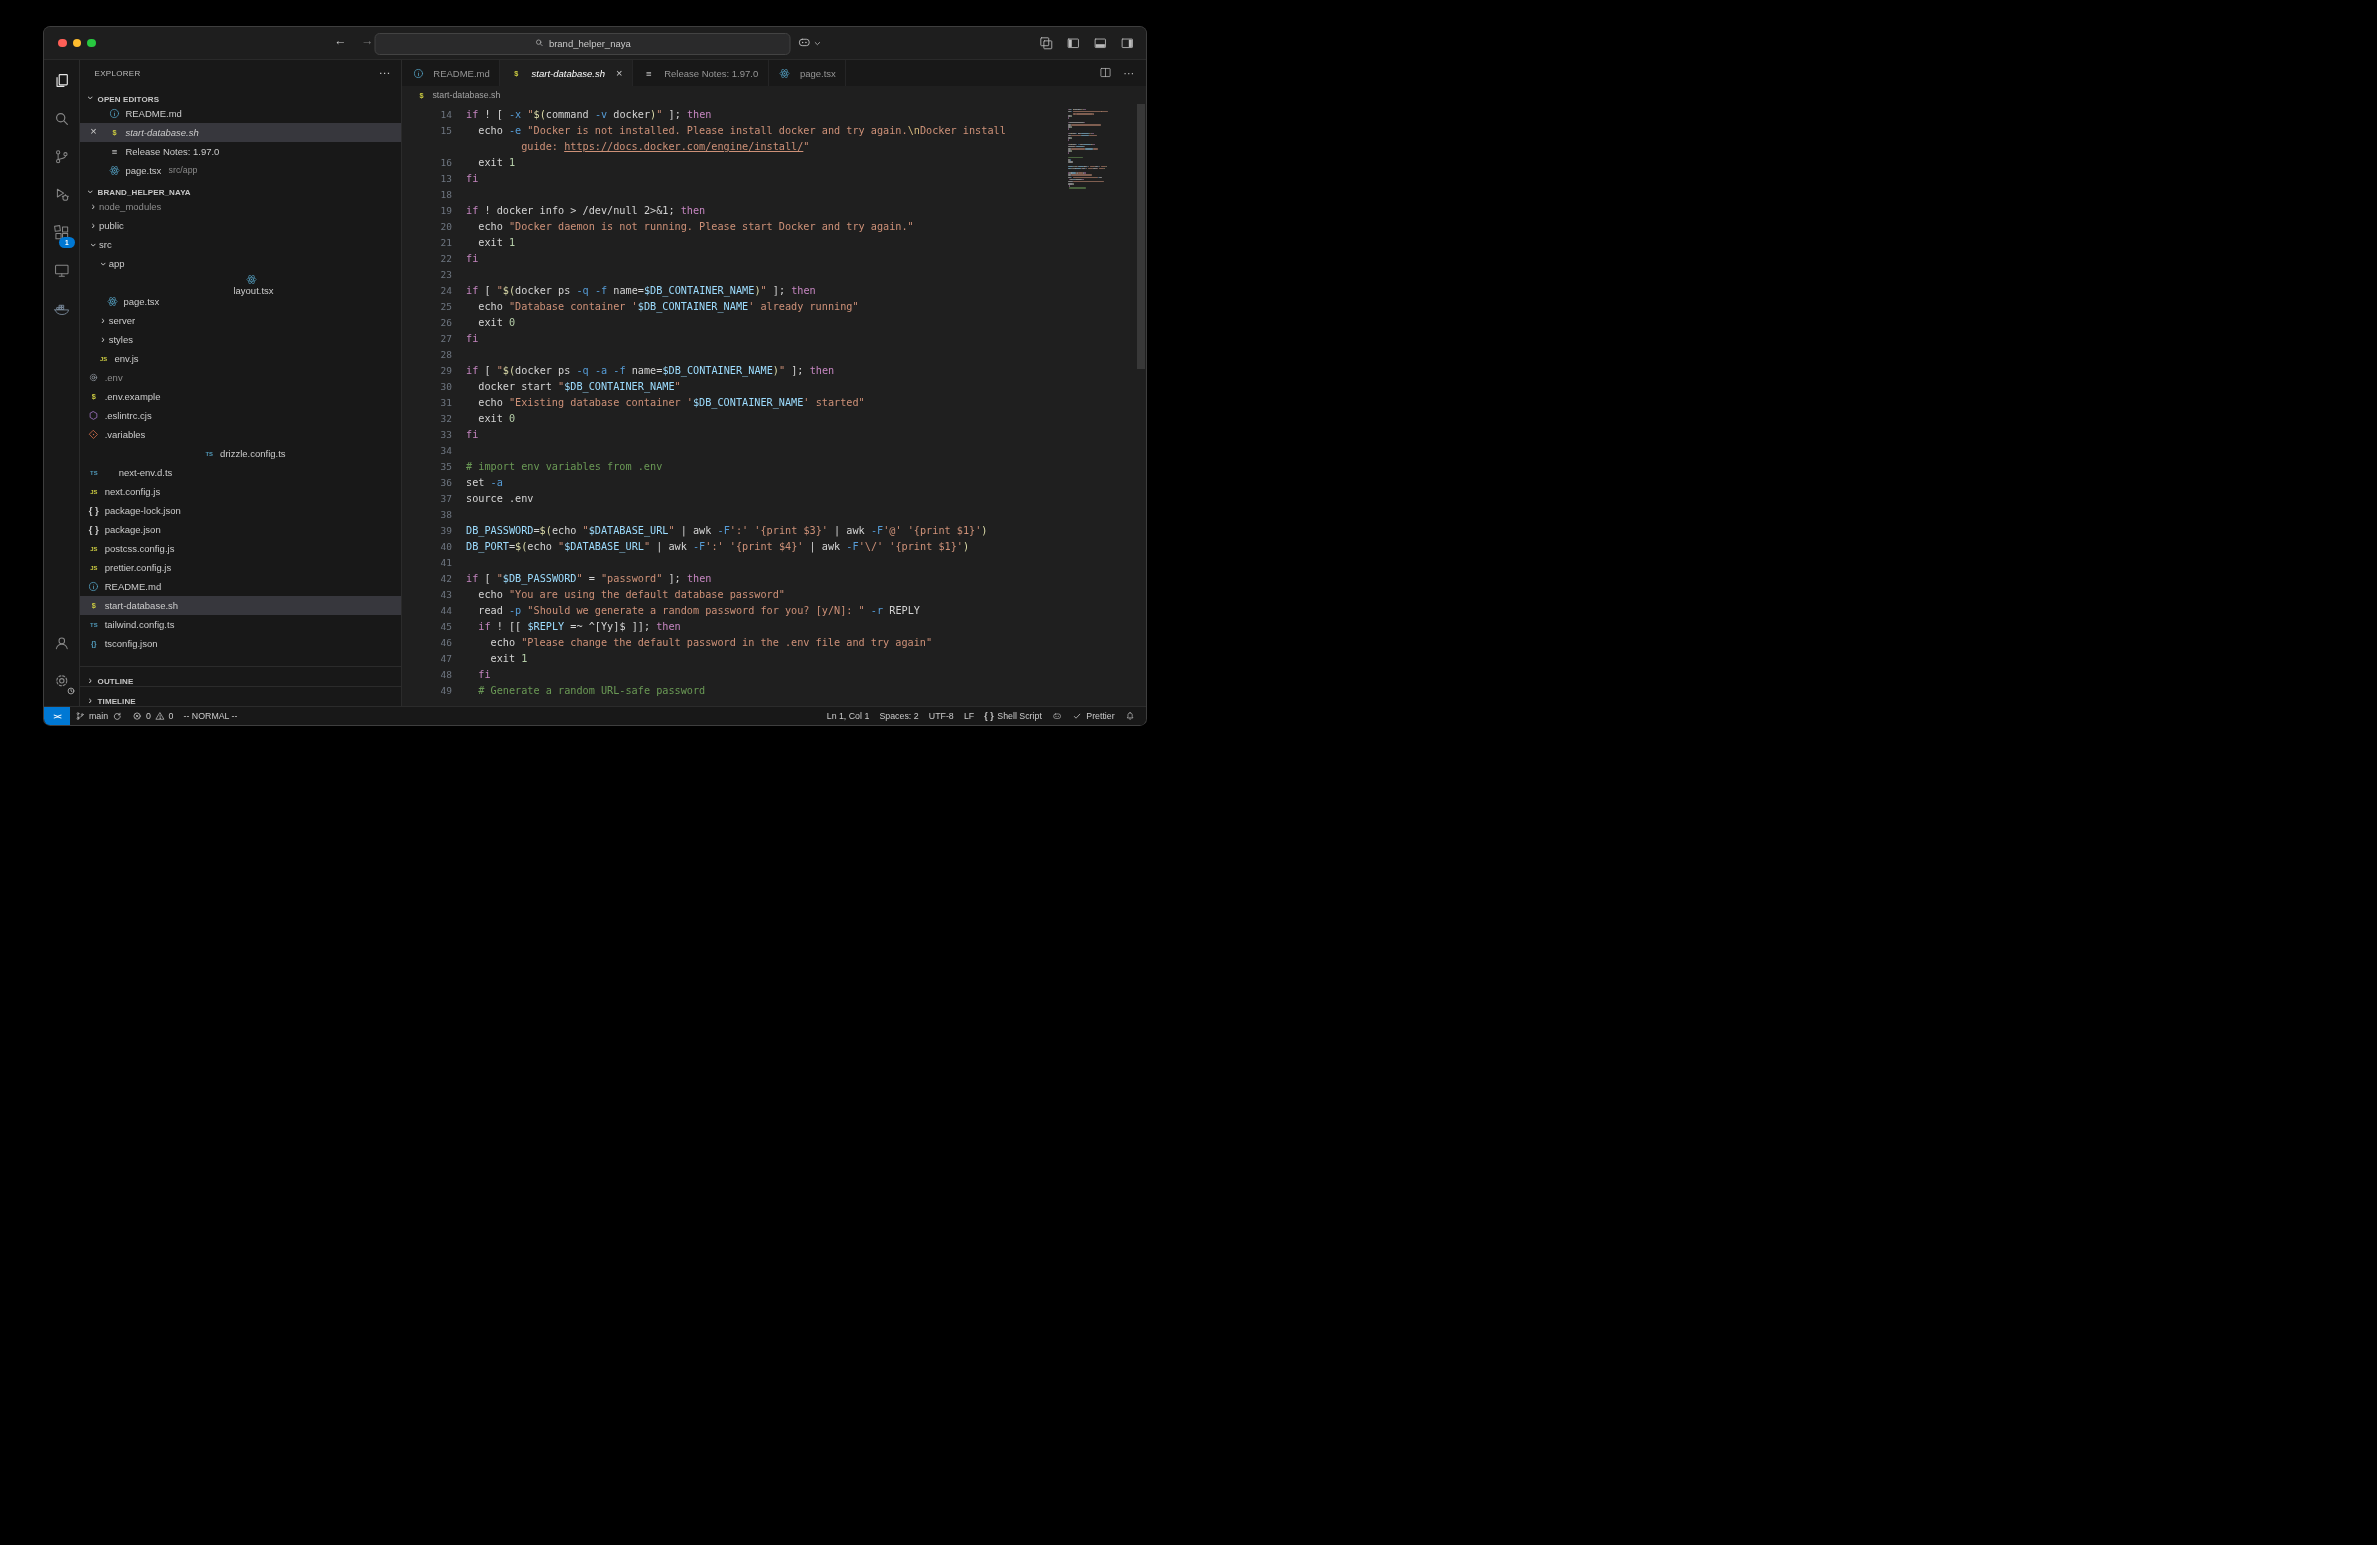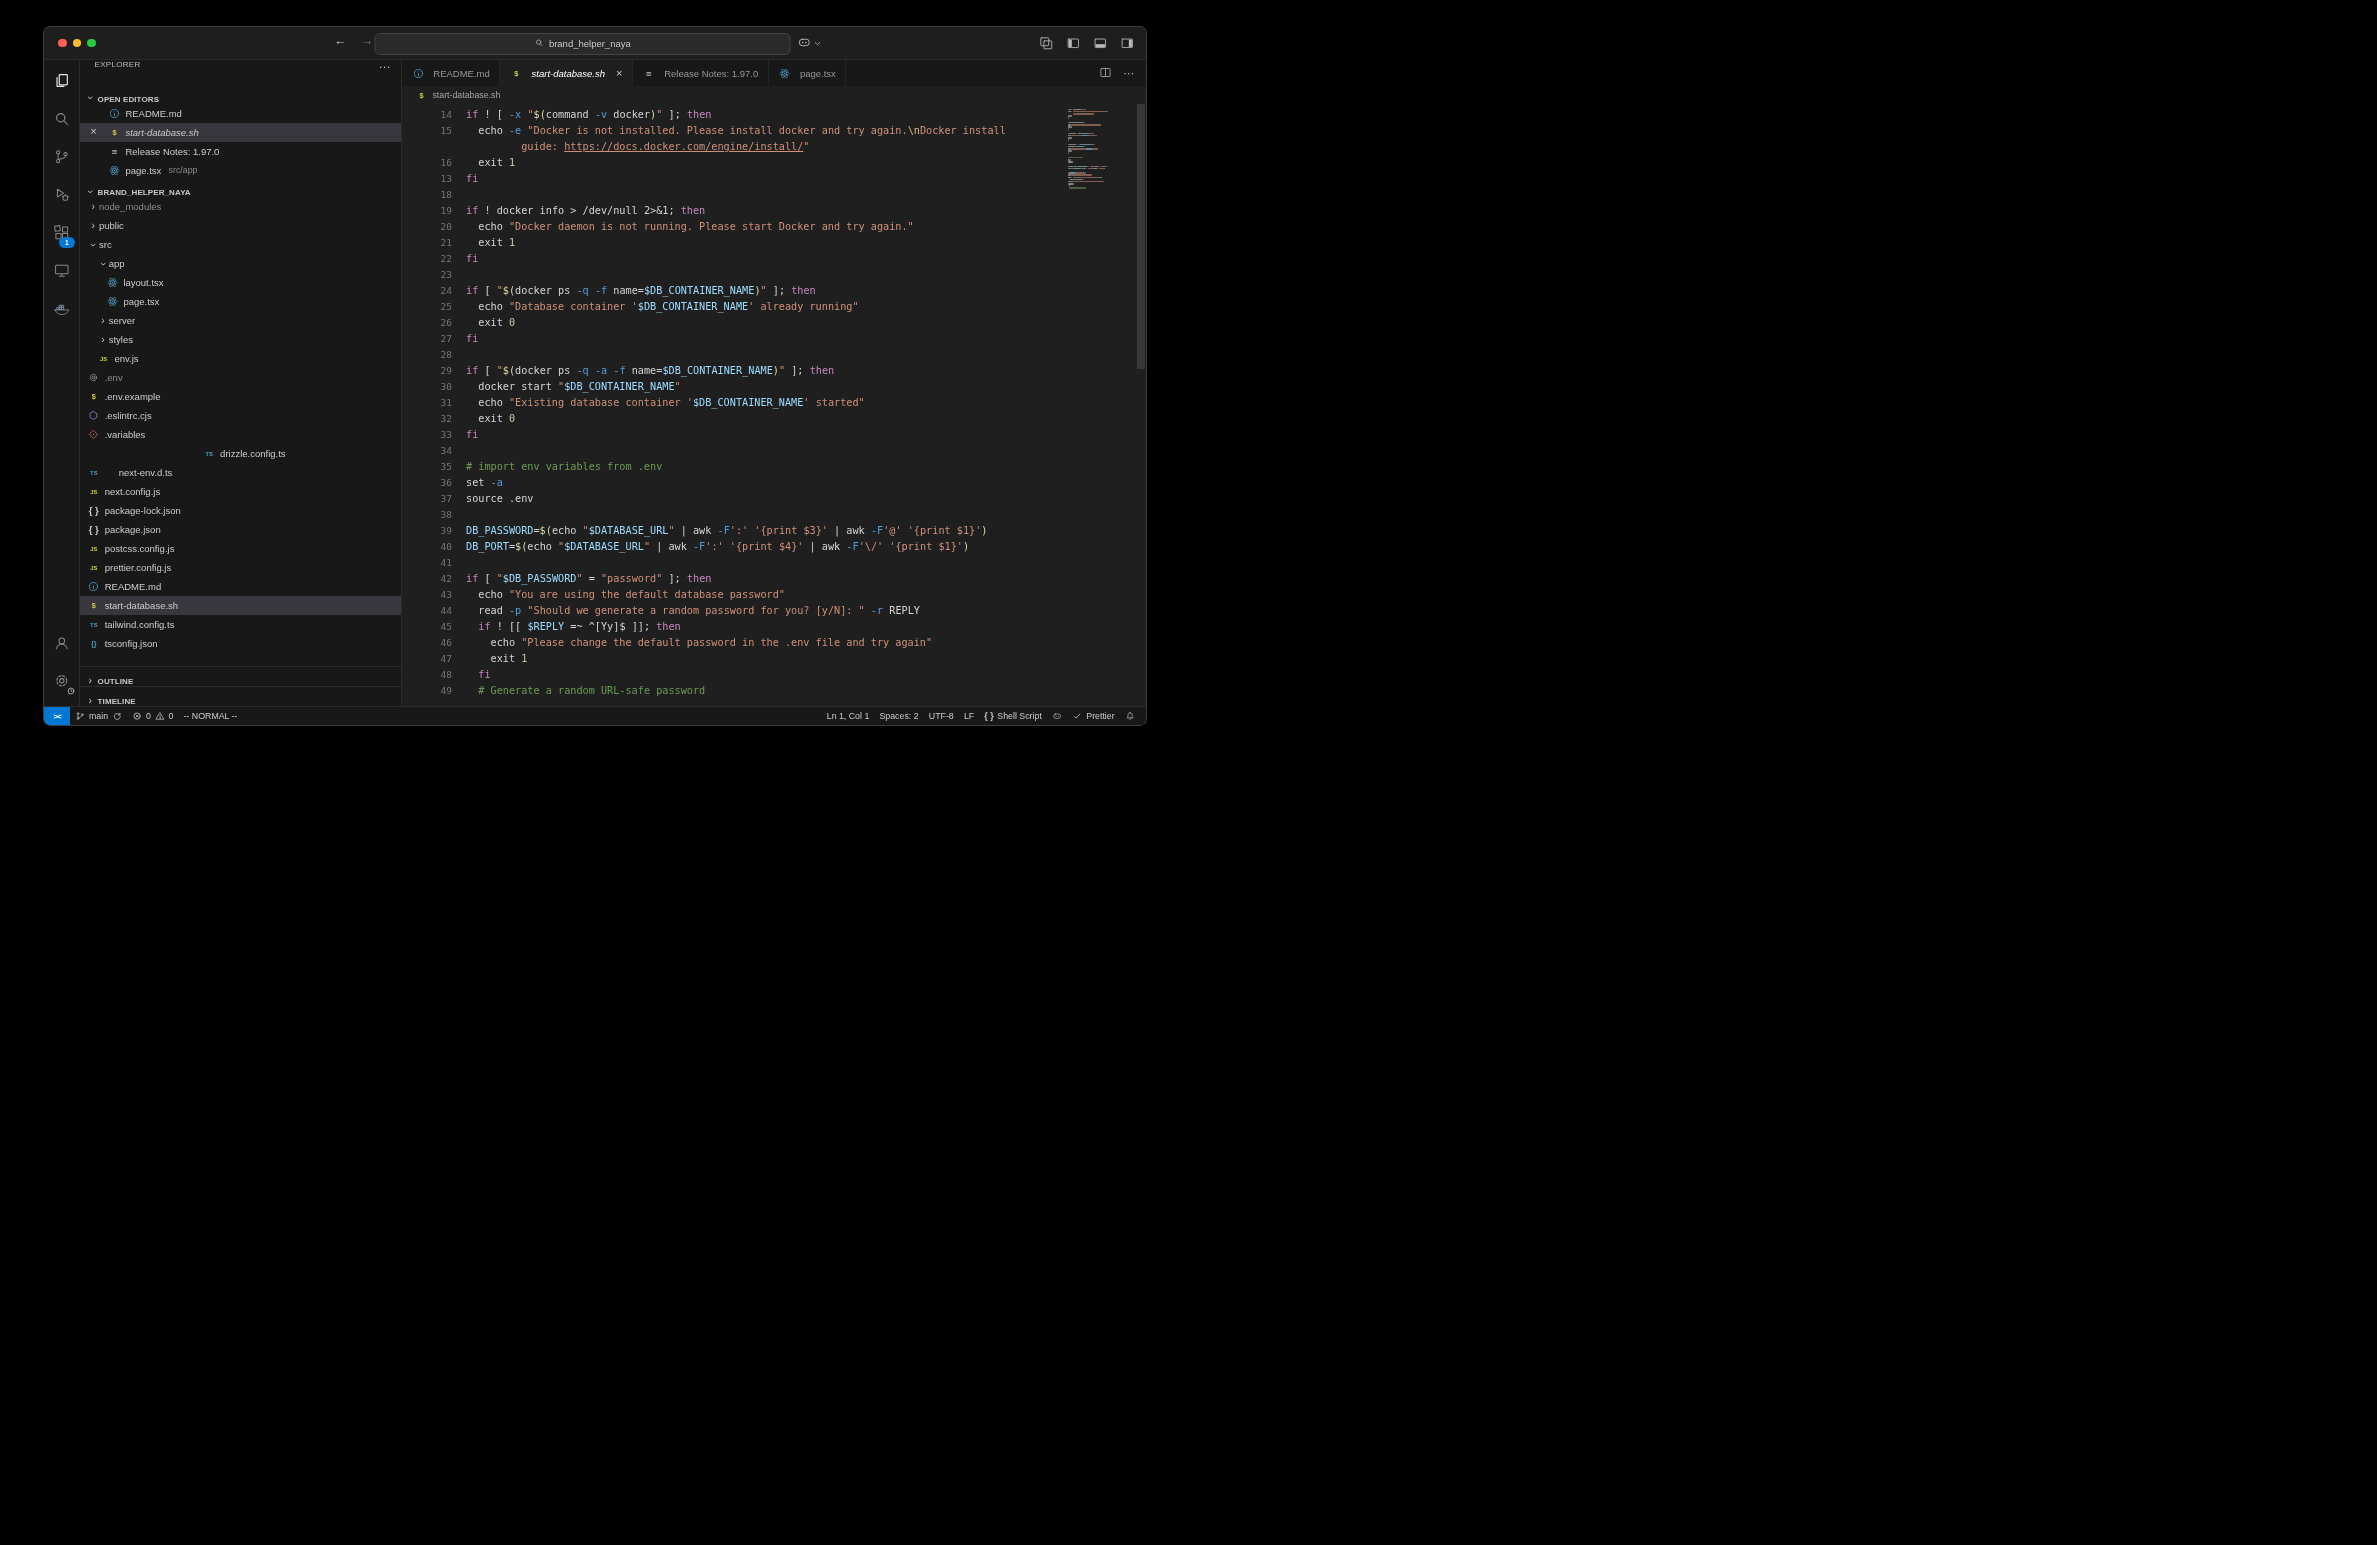--- a/index.html
+++ b/index.html
@@ -41,21 +41,21 @@
   .ab-item svg{width:17.6px;height:17.6px}
   .ab-badge{position:absolute;right:4.4px;bottom:5.1px;min-width:11px;height:11px;border-radius:5.9px;
     background:#0078d4;color:#fff;font-size:6.6px;font-weight:700;display:flex;align-items:center;justify-content:center;padding:0 2.2px}
   .gear-badge{position:absolute;right:3.7px;bottom:4.4px;width:9.5px;height:9.5px;border-radius:50%;
     background:#181818;color:#bfbfbf;display:flex;align-items:center;justify-content:center}
   .gear-badge svg{width:8px;height:8px}
   .ab-bottom{margin-top:auto}
   
   .sidebar{width:321px;flex:none;background:#181818;border-right:0.7px solid #2b2b2b;
     display:flex;flex-direction:column;color:#cccccc;font-size:9.5px;overflow:hidden}
-  .sb-header{height:26px;flex:none;display:flex;padding:0 10.2px 0 14.6px;
+  .sb-header{height:26px;flex:none;display:flex;align-items:center;padding:0 10.2px 0 14.6px;
     font-size:8px;letter-spacing:0.3px;color:#bbbbbb}
   .sb-header .more{margin-left:auto;color:#c5c5c5;font-size:11.7px}
   .section-header{height:17.6px;flex:none;display:flex;align-items:flex-end;font-weight:700;font-size:8px;
     color:#c7c7c7;padding-left:4.4px;gap:1.5px;letter-spacing:0.1px}
   .chev{width:11.7px;height:11.7px;flex:none;display:flex;align-items:center;justify-content:center;
     color:#c5c5c5;font-size:10.2px;font-weight:400}
   .chev.open{transform:rotate(90deg)}
   .row{height:19px;flex:none;display:flex;align-items:center;position:relative;white-space:nowrap}
   .row.sel{background:#37373d}
   .oe-row{padding-left:28px}
@@ -304,21 +304,21 @@
             <span class="row-label">public</span>
           </div>
           <div class="row tree-row" style="padding-left: 7.3px;">
             <span class="chev open">›</span>
             <span class="row-label">src</span>
           </div>
           <div class="row tree-row" style="padding-left: 17px;">
             <span class="chev open">›</span>
             <span class="row-label">app</span>
           </div>
-          <div class="row tree-row" style="padding-left: 26px;">
+          <div class="row tree-row" style="padding-left: 26px; flex-direction: column;">
             <span class="ficon">
               <svg viewBox="0 0 16 16" fill="none" stroke="#519aba" stroke-width="0.9">
                 <ellipse cx="8" cy="8" rx="6.8" ry="2.7"></ellipse>
                 <ellipse cx="8" cy="8" rx="6.8" ry="2.7" transform="rotate(60 8 8)"></ellipse>
                 <ellipse cx="8" cy="8" rx="6.8" ry="2.7" transform="rotate(-60 8 8)"></ellipse>
                 <circle cx="8" cy="8" r="1.1" fill="#519aba" stroke="none"></circle>
               </svg>
             </span>
             <span class="row-label">layout.tsx</span>
           </div>

